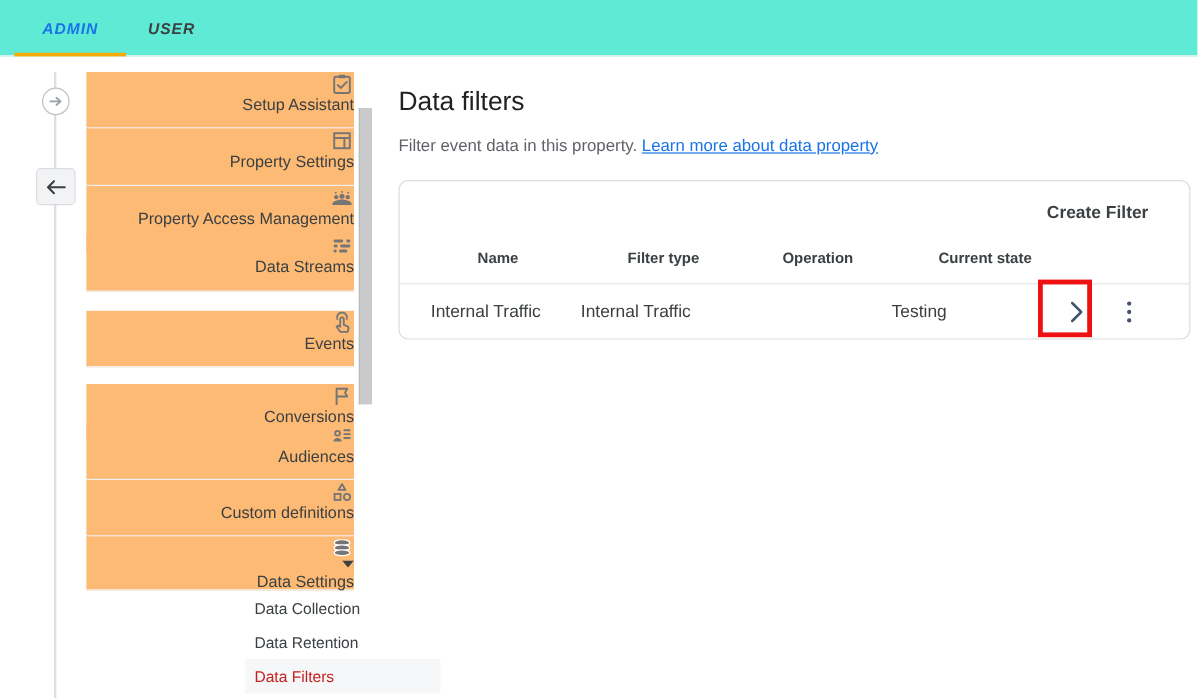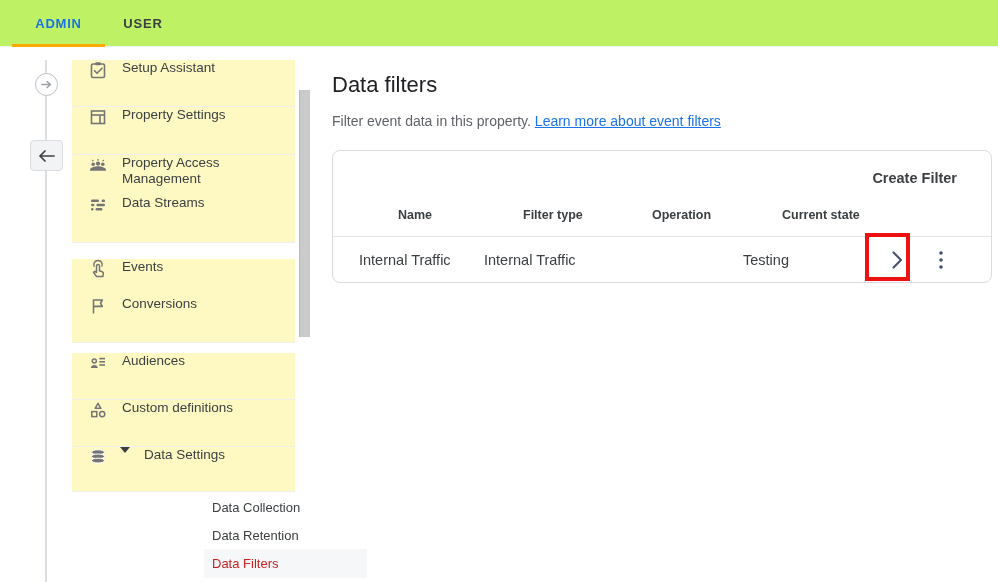--- a/index.html
+++ b/index.html
@@ -1,38 +1,38 @@
 <!DOCTYPE html>
 <html><head>
 <meta charset="utf-8">
 <style>
   * { margin:0; padding:0; box-sizing:border-box; }
   html,body { width:998px; height:582px; }
   body { font-family:"Liberation Sans", sans-serif; background:#fff; color:#3c4043; }
   #app { position:relative; width:998px; height:582px; overflow:hidden; background:#fff; }
 
   
-  .tabbar { position:absolute; left:0; top:0; width:998px; height:47px; background:#bef264; border-bottom:1px solid #f1f3f4; }
+  .tabbar { position:absolute; left:0; top:0; width:998px; height:47px; background:#5eead4; border-bottom:1px solid #f1f3f4;font-style:italic; }
   .tab { position:absolute; top:0; height:47px; display:flex; align-items:center; justify-content:center;
          font-size:13px; font-weight:bold; letter-spacing:.8px; cursor:pointer; }
   .tab-admin { left:12px; width:93px; color:#1a73e8; }
   .tab-user  { left:112px; width:62px; color:#3c4043;text-align:right; }
   .tab-underline { position:absolute; left:12px; top:44px; width:93px; height:3px; background:#f9ab00; }
 
   
   .rail-line { position:absolute; left:45px; top:60px; width:2px; height:522px; background:#dcdfe3; }
   .rail-circle { position:absolute; left:35px; top:73px; width:23px; height:23px; border-radius:50%;
                  background:#fff; border:1px solid #bdc1c6; display:flex; align-items:center; justify-content:center; cursor:pointer; }
   .back-btn { position:absolute; left:30px; top:140px; width:33px; height:31px; border-radius:4px;
               background:#f1f3f4; border:1px solid #dadce0; display:flex; align-items:center; justify-content:center; cursor:pointer; }
 
   
   .menu { position:absolute; left:72px; top:60px; width:223px; }
-  .mitem { position:absolute; left:0; width:223px; display:flex; align-items:flex-start; padding-left:16px;
-           border-bottom:1px solid #efefef; cursor:pointer; background:#fef9c3; }
+  .mitem { position:absolute; left:0; width:223px; display:flex; align-items:flex-end; padding-left:16px;
+           border-bottom:1px solid #efefef; cursor:pointer; background:#fdba74;flex-direction:column; }
   .mitem .ico { width:20px; height:20px; flex:0 0 20px; display:flex; align-items:center; justify-content:center; }
   .mitem .lbl { margin-left:14px; font-size:13.5px; color:#3c4043; line-height:16px; }
   .caret { margin-left:12px; flex:0 0 10px; display:flex; }
   .caret + .lbl { margin-left:14px; }
   .subitem { position:absolute; left:132px; width:163px; display:flex; align-items:center; padding-left:8px;
              font-size:13px; color:#3c4043; cursor:pointer; }
   .subitem.active { background:#f6f7f9; color:#c5221f; }
   .scroll-thumb { position:absolute; left:299px; top:90px; width:11px; height:247px; background:#c8cacc; border-left:1px solid #b9bcbe; cursor:pointer; }
 
   
@@ -138,21 +138,21 @@
     <div class="mitem" style="top:199px;height:47px">
       <span class="ico">
         <svg width="20" height="20" viewBox="0 0 20 20" fill="none" stroke="#757575" stroke-width="1.5">
           <path d="M6.3 7.6 a4.2 4.2 0 1 1 7.4 0"></path>
           <path d="M8.5 11.2 V6.9 a1.5 1.5 0 0 1 3 0 v4.9 l2.7 1 c.9 .35 1.4 1.25 1.2 2.15 l-.6 2.55 h-6.3 l-3-4.2 1.2-1 1.8 1z" stroke-linejoin="round"></path>
         </svg>
       </span>
       <span class="lbl">Events</span>
     </div>
 
-    <div class="mitem" style="top:236px;height:47px">
+    <div class="mitem" style="top:260px;height:47px">
       <span class="ico">
         <svg width="20" height="20" viewBox="0 0 20 20" fill="none" stroke="#757575" stroke-width="1.6">
           <path d="M5.5 17.5 V4 h8.8 l-1.8 3.2 1.8 3.2 H5.5" stroke-linejoin="round"></path>
         </svg>
       </span>
       <span class="lbl">Conversions</span>
     </div>
 
     <div class="mitem" style="top:293px;height:47px">
       <span class="ico">
@@ -206,21 +206,21 @@
       <span>Data Filters</span>
     </div>
   </div>
 
   <div class="scroll-thumb"></div>
 
   <div class="page-title">Data filters</div>
   <div class="page-desc">
     <span>Filter event data in this property.</span>
     <span> </span>
-    <a>Learn more about event filters</a>
+    <a>Learn more about data property</a>
   </div>
 
   <div class="card">
     <div class="create-btn">Create Filter</div>
 
     <div class="th th1">Name</div>
     <div class="th th2">Filter type</div>
     <div class="th th3">Operation</div>
     <div class="th th4">Current state</div>
 

